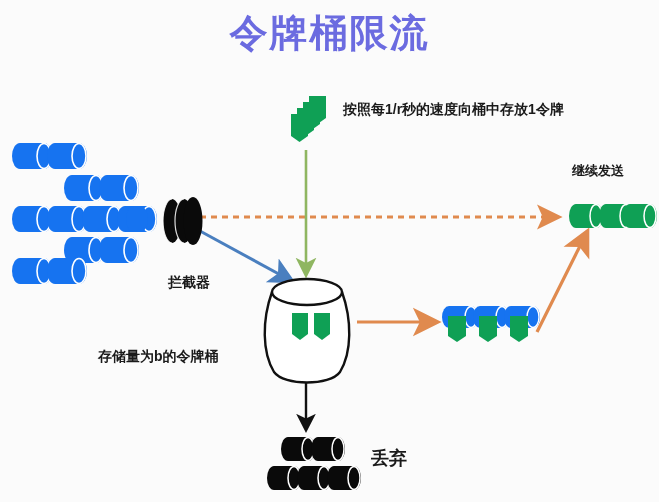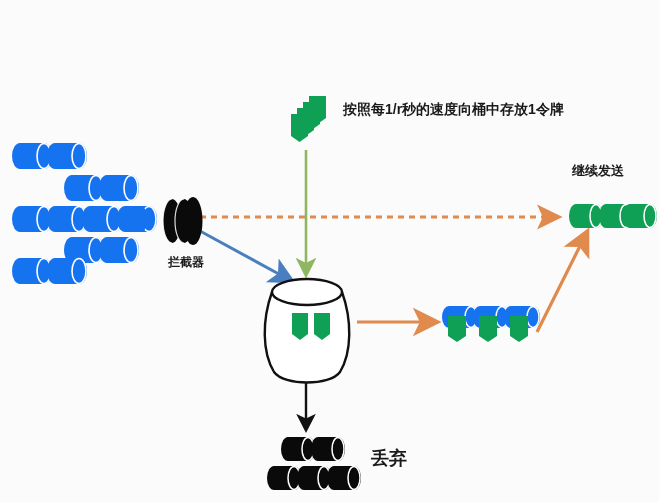--- a/index.html
+++ b/index.html
@@ -39,30 +39,31 @@
     width: 659px;
     text-align: center;
     font-size: 38px;
     font-weight: bold;
     color: #6b6be0;
     letter-spacing: 2px;
     font-family: "DejaVu Sans", "Liberation Sans", sans-serif;
   }
   #lbl-incoming   { left: 10px;  top: 92px;  font-size: 15px; }
   #lbl-refill     { left: 343px; top: 101px; font-size: 14px; }
-  #lbl-interceptor{ left: 168px; top: 254px; font-size: 12px; }
+  #lbl-interceptor{ left: 168px; top: 274px; font-size: 14px; }
   #lbl-bucket     { left: 98px;  top: 348px; font-size: 14px; }
   #lbl-continue   { left: 572px; top: 162px; font-size: 13px; font-family: Liberation Serif, serif; }
   #lbl-discard    { left: 371px; top: 446px; font-size: 18px; }
 </style>
 </head>
 <body>
 
 <div id="canvas">
 
+  <div id="title">令牌桶限流</div>
 
   <svg id="svg-layer" viewBox="0 0 659 502">
     <defs>
       <marker id="ah-orange" markerWidth="9" markerHeight="9" refX="5" refY="4.5" orient="auto">
         <path d="M0,0.6 L8,4.5 L0,8.4 L1.8,4.5 Z" fill="#e08a4e"></path>
       </marker>
       <marker id="ah-orange2" markerWidth="10" markerHeight="10" refX="6" refY="5" orient="auto">
         <path d="M0,0.5 L9,5 L0,9.5 L2.2,5 Z" fill="#e08a4e"></path>
       </marker>
       <marker id="ah-blue" markerWidth="10" markerHeight="10" refX="6" refY="5" orient="auto">
@@ -238,16 +239,17 @@
         </g>
       <g>
           <path d="M334,466 h20 a7,12 0 0 1 0,24 h-20 a7,12 0 0 1 0,-24 z" fill="#0a0a0a"></path>
           <ellipse cx="354" cy="478" rx="6" ry="11.5" fill="none" stroke="#ffffff" stroke-width="1.5"></ellipse>
         </g>
     </g>
   </svg>
 
   <div class="lbl" id="lbl-refill">按照每1/r秒的速度向桶中存放1令牌</div>
   <div class="lbl" id="lbl-interceptor">拦截器</div>
+  <div class="lbl" id="lbl-bucket">存储量为b的令牌桶</div>
   <div class="lbl" id="lbl-continue">继续发送</div>
   <div class="lbl" id="lbl-discard">丢弃</div>
 
 </div>
 
 </body></html>

